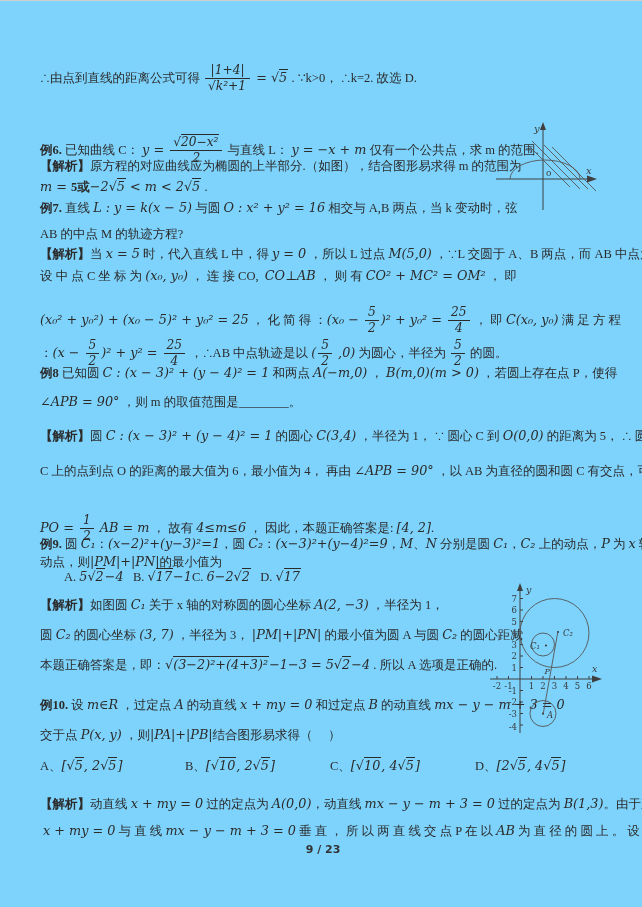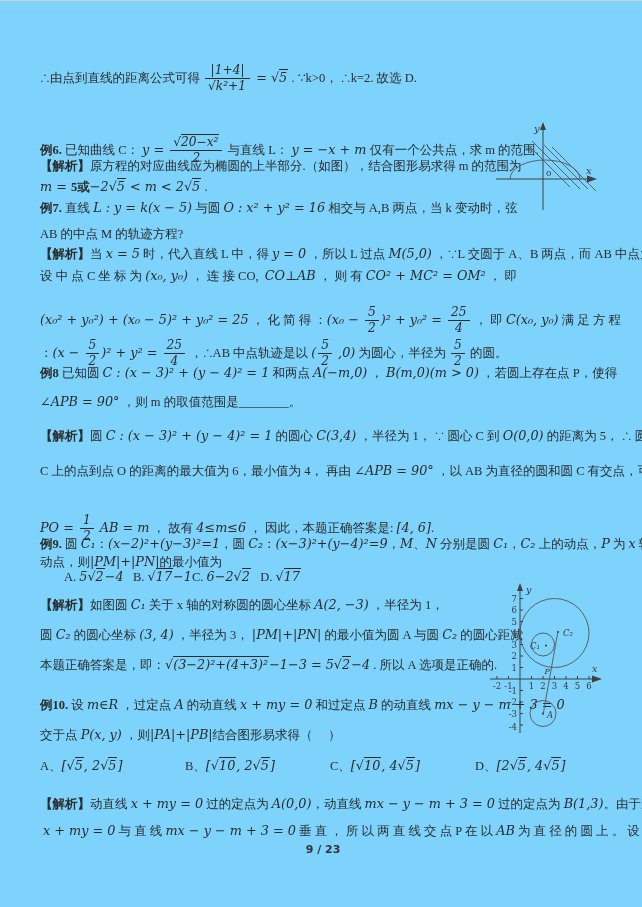--- a/index.html
+++ b/index.html
@@ -39,26 +39,26 @@
   <div class="line" style="top:197px;left:40px"><span class="t b">例7.</span><span class="t"> 直线 </span><span class="m">L : y = k(x − 5)</span><span class="t"> 与圆 </span><span class="m">O : x² + y² = 16</span><span class="t"> 相交与 A,B 两点，当 k 变动时，弦</span></div>
   <div class="line" style="top:223px;left:40px"><span class="t">AB 的中点 M 的轨迹方程?</span></div>
   <div class="line" style="top:243px;left:40px"><span class="t b">【解析】</span><span class="t">当 </span><span class="m">x = 5</span><span class="t"> 时，代入直线 L 中，得 </span><span class="m">y = 0</span><span class="t"> ，所以 L 过点 </span><span class="m">M(5,0)</span><span class="t"> ，∵L 交圆于 A、B 两点，而 AB 中点为 C,</span></div>
   <div class="line" style="top:265px;left:40px"><span class="t">设 中 点 C 坐 标 为 </span><span class="m">(x₀, y₀)</span><span class="t"> ， 连 接 CO,  </span><span class="m">CO⊥AB</span><span class="t"> ， 则 有 </span><span class="m">CO² + MC² = OM²</span><span class="t"> ， 即</span></div>
   <div class="line" style="top:292px;left:40px"><span class="m">(x₀² + y₀²) + (x₀ − 5)² + y₀² = 25</span><span class="t"> ， 化 简 得 ：</span><span class="m">(x₀ − </span><span class="frac"><span class="fn">5</span><span class="fd">2</span></span><span class="m">)² + y₀² = </span><span class="frac"><span class="fn">25</span><span class="fd">4</span></span><span class="t"> ， 即 </span><span class="m">C(x₀, y₀)</span><span class="t"> 满 足 方 程</span></div>
   <div class="line" style="top:325px;left:40px"><span class="t">：</span><span class="m">(x − </span><span class="frac"><span class="fn">5</span><span class="fd">2</span></span><span class="m">)² + y² = </span><span class="frac"><span class="fn">25</span><span class="fd">4</span></span><span class="t"> ，∴AB 中点轨迹是以 </span><span class="m">(</span><span class="frac"><span class="fn">5</span><span class="fd">2</span></span><span class="m"> ,0)</span><span class="t"> 为圆心，半径为 </span><span class="frac"><span class="fn">5</span><span class="fd">2</span></span><span class="t"> 的圆。</span></div>
   <div class="line" style="top:362px;left:40px"><span class="t b">例8</span><span class="t"> 已知圆 </span><span class="m">C : (x − 3)² + (y − 4)² = 1</span><span class="t"> 和两点 </span><span class="m">A(−m,0)</span><span class="t"> ， </span><span class="m">B(m,0)(m &gt; 0)</span><span class="t"> ，若圆上存在点 P，使得</span></div>
   <div class="line" style="top:391px;left:40px"><span class="m">∠APB = 90°</span><span class="t"> ，则 m 的取值范围是________。</span></div>
   <div class="line" style="top:425px;left:40px"><span class="t b">【解析】</span><span class="t">圆 </span><span class="m">C : (x − 3)² + (y − 4)² = 1</span><span class="t"> 的圆心 </span><span class="m">C(3,4)</span><span class="t"> ，半径为 1， ∵ 圆心 C 到 </span><span class="m">O(0,0)</span><span class="t"> 的距离为 5， ∴ 圆</span></div>
   <div class="line" style="top:460px;left:40px"><span class="t">C 上的点到点 O 的距离的最大值为 6，最小值为 4， 再由 </span><span class="m">∠APB = 90°</span><span class="t"> ，以 AB 为直径的圆和圆 C 有交点，可得</span></div>
-  <div class="line" style="top:500px;left:40px"><span class="m">PO = </span><span class="frac"><span class="fn">1</span><span class="fd">2</span></span><span class="m"> AB = m</span><span class="t"> ， 故有 </span><span class="m">4≤m≤6</span><span class="t"> ， 因此，本题正确答案是: </span><span class="m">[4, 6]</span><span class="t">.</span></div>
+  <div class="line" style="top:500px;left:40px"><span class="m">PO = </span><span class="frac"><span class="fn">1</span><span class="fd">2</span></span><span class="m"> AB = m</span><span class="t"> ， 故有 </span><span class="m">4≤m≤6</span><span class="t"> ， 因此，本题正确答案是: </span><span class="m">[4, 2]</span><span class="t">.</span></div>
   <div class="line" style="top:533px;left:40px"><span class="t b">例9.</span><span class="t"> 圆 </span><span class="m">C₁</span><span class="t">：</span><span class="m">(x−2)²+(y−3)²=1</span><span class="t">，圆 </span><span class="m">C₂</span><span class="t">：</span><span class="m">(x−3)²+(y−4)²=9</span><span class="t">，</span><span class="m">M</span><span class="t">、</span><span class="m">N</span><span class="t"> 分别是圆 </span><span class="m">C₁</span><span class="t">，</span><span class="m">C₂</span><span class="t"> 上的动点，</span><span class="m">P</span><span class="t"> 为 </span><span class="m">x</span><span class="t"> 轴上的</span></div>
   <div class="line" style="top:551px;left:40px"><span class="t">动点，则</span><span class="m">|PM|+|PN|</span><span class="t">的最小值为</span></div>
   <div class="line" style="top:566px;left:64px"><span class="t">A. </span><span class="m">5<span class="sq"><span class="rad">√</span><span class="ov">2</span></span>−4</span><span class="t">   B. </span><span class="m"><span class="sq"><span class="rad">√</span><span class="ov">17</span></span>−1</span><span class="t">C. </span><span class="m">6−2<span class="sq"><span class="rad">√</span><span class="ov">2</span></span></span><span class="t">   D. </span><span class="m"><span class="sq"><span class="rad">√</span><span class="ov">17</span></span></span></div>
   <div class="line" style="top:594px;left:40px"><span class="t b">【解析】</span><span class="t">如图圆 </span><span class="m">C₁</span><span class="t"> 关于 x 轴的对称圆的圆心坐标 </span><span class="m">A(2, −3)</span><span class="t"> ，半径为 1，</span></div>
-  <div class="line" style="top:624px;left:40px"><span class="t">圆 </span><span class="m">C₂</span><span class="t"> 的圆心坐标 </span><span class="m">(3, 4)</span><span class="t"> ，半径为 3， </span><span class="m">|PM|+|PN|</span><span class="t"> 的最小值为圆 A 与圆 </span><span class="m">C₂</span><span class="t"> 的圆心距减</span></div>
+  <div class="line" style="top:624px;left:40px"><span class="t">圆 </span><span class="m">C₂</span><span class="t"> 的圆心坐标 </span><span class="m">(3, 7)</span><span class="t"> ，半径为 3， </span><span class="m">|PM|+|PN|</span><span class="t"> 的最小值为圆 A 与圆 </span><span class="m">C₂</span><span class="t"> 的圆心距减</span></div>
   <div class="line" style="top:654px;left:40px"><span class="t">本题正确答案是，即：</span><span class="m"><span class="sq"><span class="rad">√</span><span class="ov">(3−2)²+(4+3)²</span></span>−1−3 = 5<span class="sq"><span class="rad">√</span><span class="ov">2</span></span>−4</span><span class="t"> . 所以 A 选项是正确的.</span></div>
   <div class="line" style="top:694px;left:40px"><span class="t b">例10.</span><span class="t"> 设 </span><span class="m">m∈R</span><span class="t"> ，过定点 </span><span class="m">A</span><span class="t"> 的动直线 </span><span class="m">x + my = 0</span><span class="t"> 和过定点 </span><span class="m">B</span><span class="t"> 的动直线 </span><span class="m">mx − y − m + 3 = 0</span></div>
   <div class="line" style="top:724px;left:40px"><span class="t">交于点 </span><span class="m">P(x, y)</span><span class="t"> ，则</span><span class="m">|PA|+|PB|</span><span class="t">结合图形易求得（     ）</span></div>
   <div class="line" style="top:755px;left:40px"><span class="t">A、</span><span class="m">[<span class="sq"><span class="rad">√</span><span class="ov">5</span></span>, 2<span class="sq"><span class="rad">√</span><span class="ov">5</span></span>]</span></div>
   <div class="line" style="top:755px;left:185px"><span class="t">B、</span><span class="m">[<span class="sq"><span class="rad">√</span><span class="ov">10</span></span>, 2<span class="sq"><span class="rad">√</span><span class="ov">5</span></span>]</span></div>
   <div class="line" style="top:755px;left:330px"><span class="t">C、</span><span class="m">[<span class="sq"><span class="rad">√</span><span class="ov">10</span></span>, 4<span class="sq"><span class="rad">√</span><span class="ov">5</span></span>]</span></div>
   <div class="line" style="top:755px;left:475px"><span class="t">D、</span><span class="m">[2<span class="sq"><span class="rad">√</span><span class="ov">5</span></span>, 4<span class="sq"><span class="rad">√</span><span class="ov">5</span></span>]</span></div>
   <div class="line" style="top:793px;left:40px"><span class="t b">【解析】</span><span class="t">动直线 </span><span class="m">x + my = 0</span><span class="t"> 过的定点为 </span><span class="m">A(0,0)</span><span class="t">，动直线 </span><span class="m">mx − y − m + 3 = 0</span><span class="t"> 过的定点为 </span><span class="m">B(1,3)</span><span class="t">。由于直线</span></div>
   <div class="line" style="top:820px;left:43px"><span class="m">x + my = 0</span><span class="t"> 与 直 线 </span><span class="m">mx − y − m + 3 = 0</span><span class="t"> 垂 直 ， 所 以 两 直 线 交 点 P 在 以 </span><span class="m">AB</span><span class="t"> 为 直 径 的 圆 上 。 设</span></div>
 

